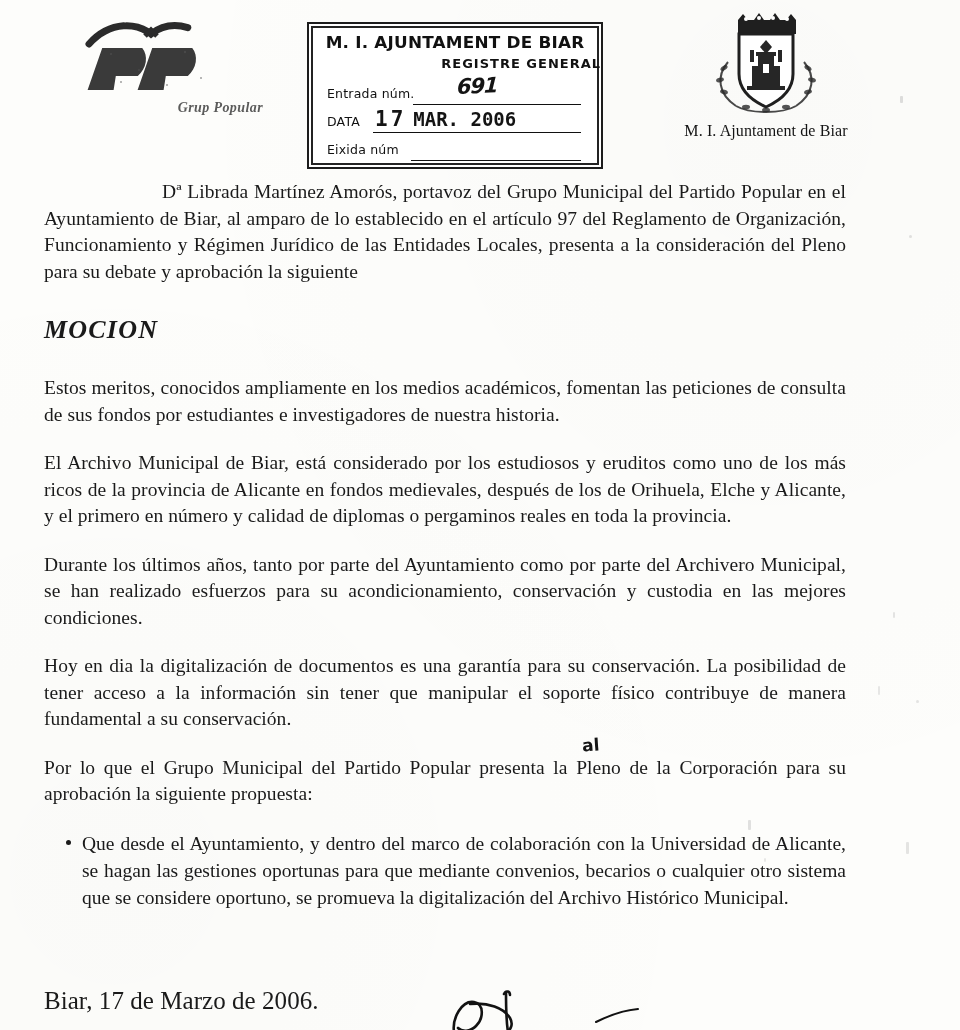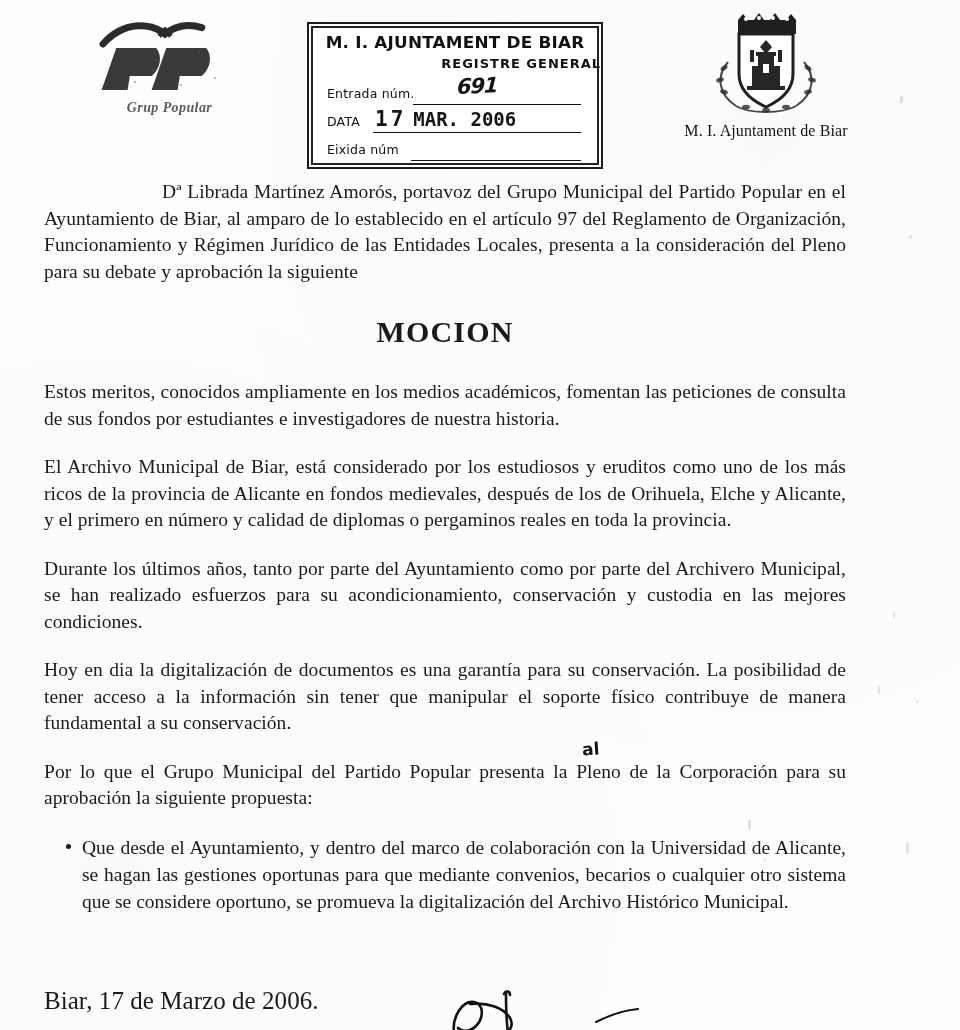--- a/index.html
+++ b/index.html
@@ -19,21 +19,21 @@
       radial-gradient(ellipse at 12% 85%, rgba(0,0,0,0.010), rgba(0,0,0,0) 55%),
       #fdfdfb;
     pointer-events:none;z-index:0;
   }
   .page{position:absolute;left:0;top:0;width:960px;height:1030px;z-index:2;}
 
   
   .header{position:absolute;left:0;top:0;width:960px;height:180px;}
 
   
-  .pp-block{position:absolute;left:62px;top:18px;width:215px;text-align:center;}
+  .pp-block{position:absolute;left:48px;top:18px;width:215px;text-align:right;}
   .pp-mark{
     position:relative;width:150px;height:78px;margin:0 auto;
   }
   .pp-caption{
     font-family:"Liberation Serif", serif;
     font-style:italic;font-weight:bold;
     font-size:14px;letter-spacing:.4px;
     color:#333;
     margin-top:4px;
     filter:blur(.35px);
@@ -98,23 +98,24 @@
   p.para{
     margin:0 0 22px 0;
     font-size:19.5px;
     line-height:26.5px;
     text-align:justify;
     text-justify:inter-word;
     letter-spacing:.05px;
   }
   p.para.first{text-indent:118px;margin-bottom:24px;}
   h1.doc-title{
-    font-size:30px;font-weight:bold;
-    text-align:center;margin:30px 0 30px 0;
+    font-size:26px;font-weight:bold;
+    text-align:left;margin:30px 0 30px 0;
     letter-spacing:1.2px;
+    font-style:italic;
   }
   .para-anno{position:relative;}
   .hw-al{
     position:absolute;left:538px;top:-20px;
     font-family:"DejaVu Sans", sans-serif;
     font-size:17px;font-weight:600;
     transform:rotate(-4deg);
     color:#151515;
   }
   ul.proposal{

